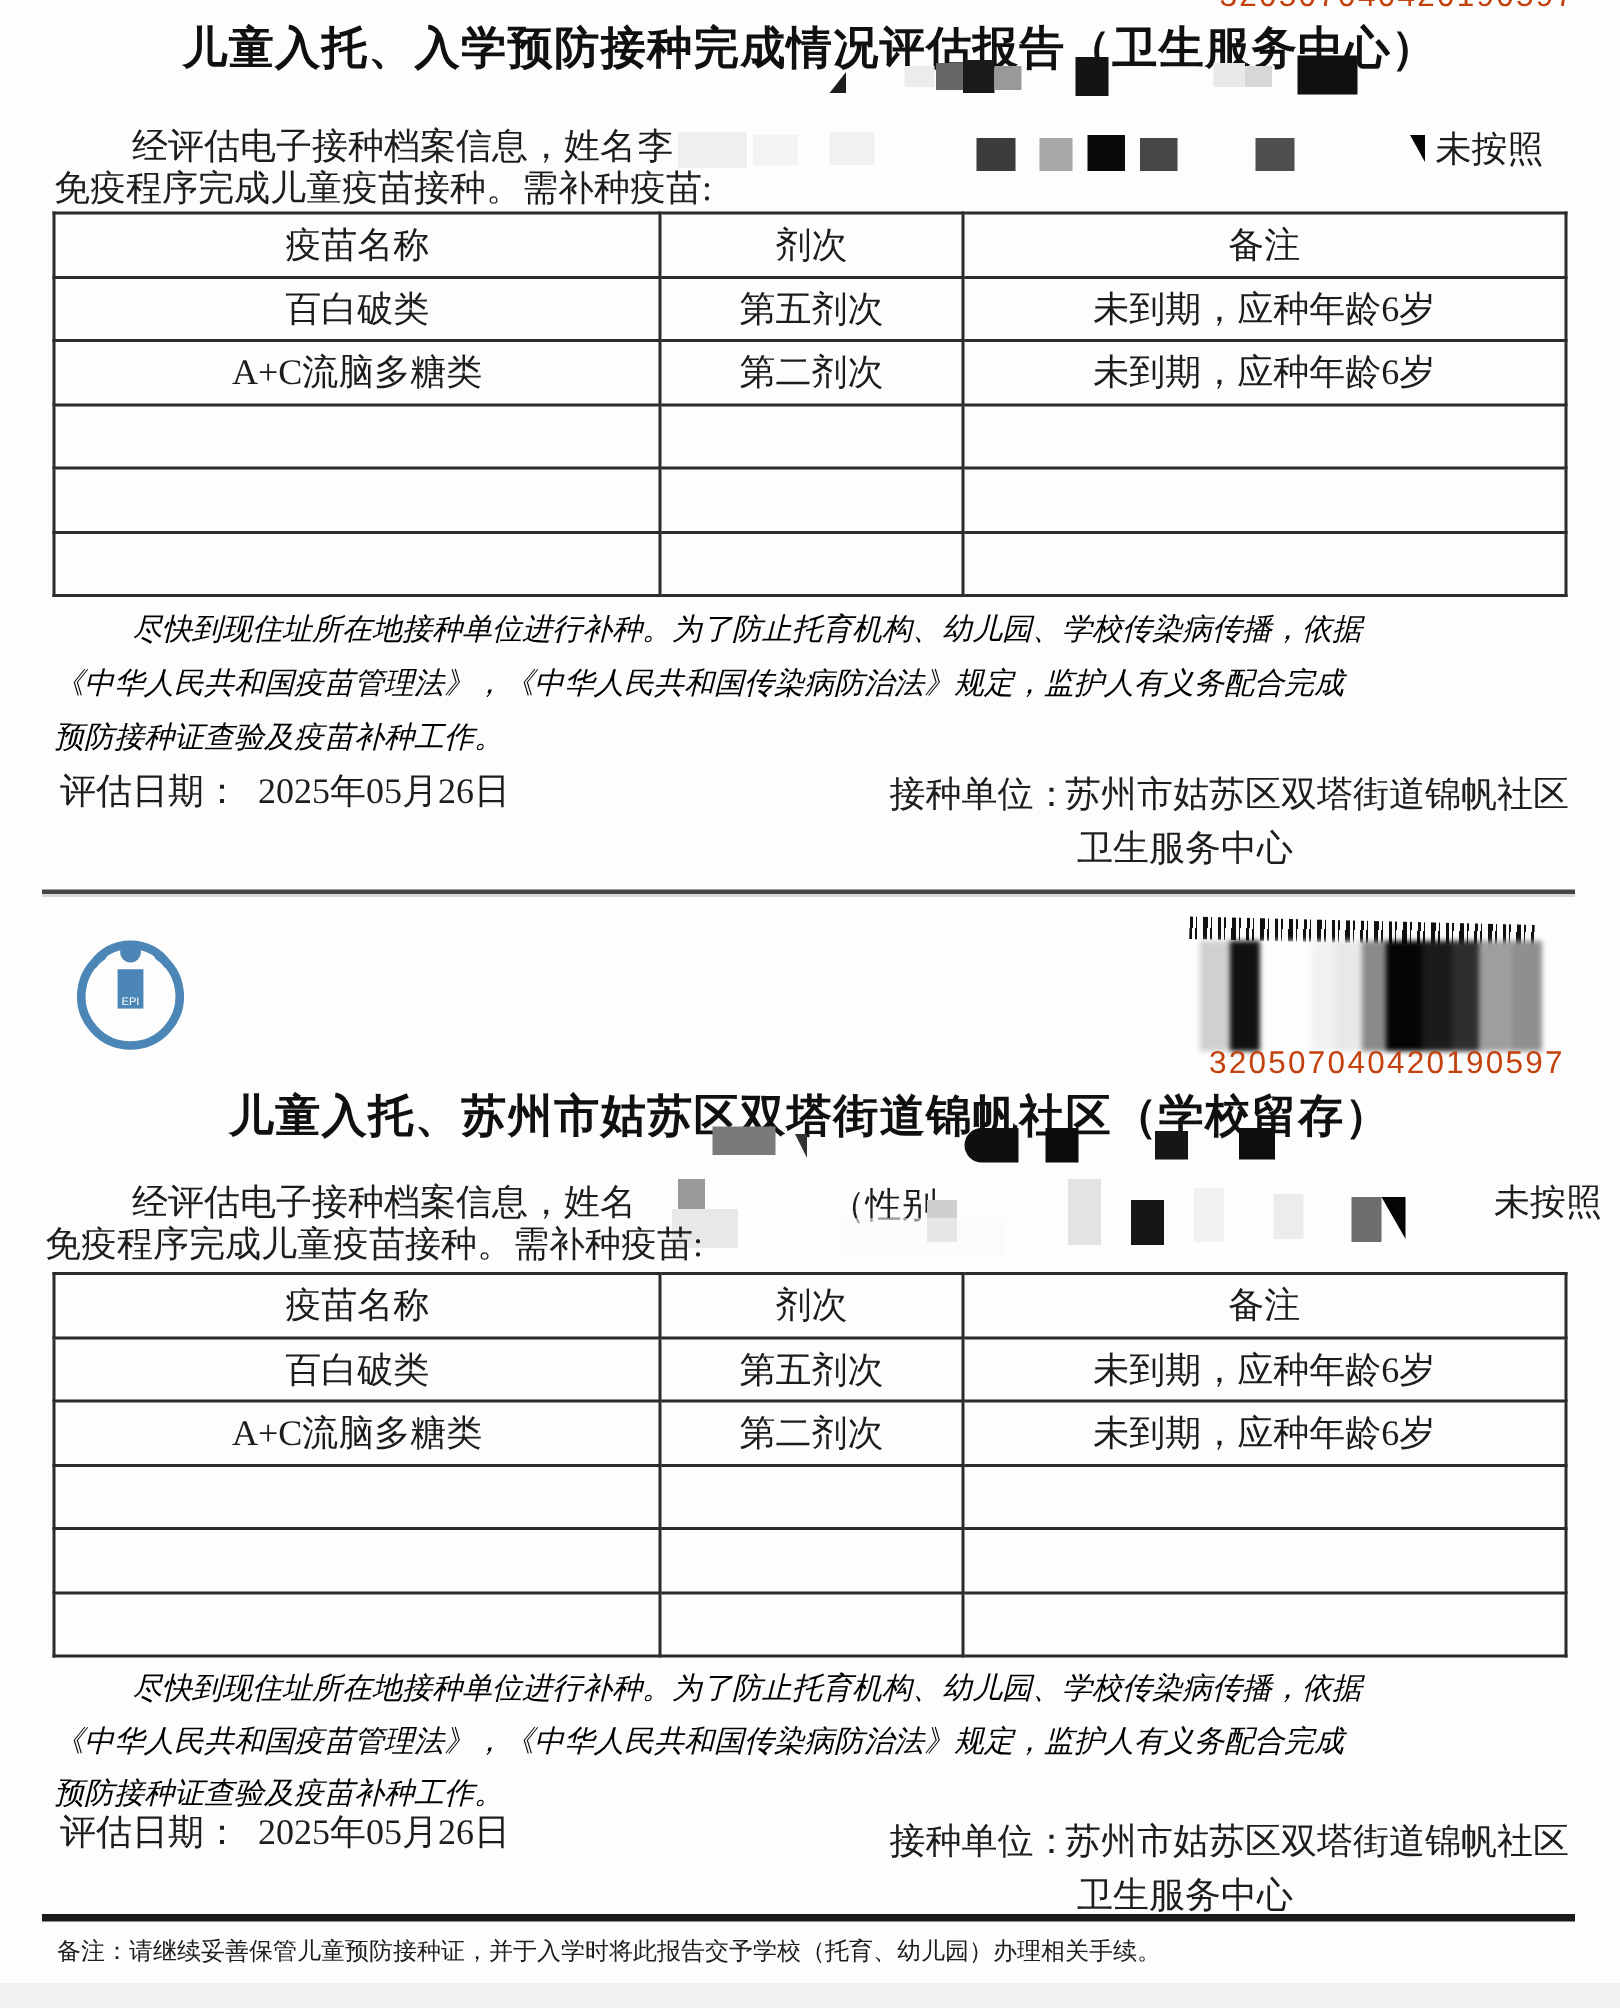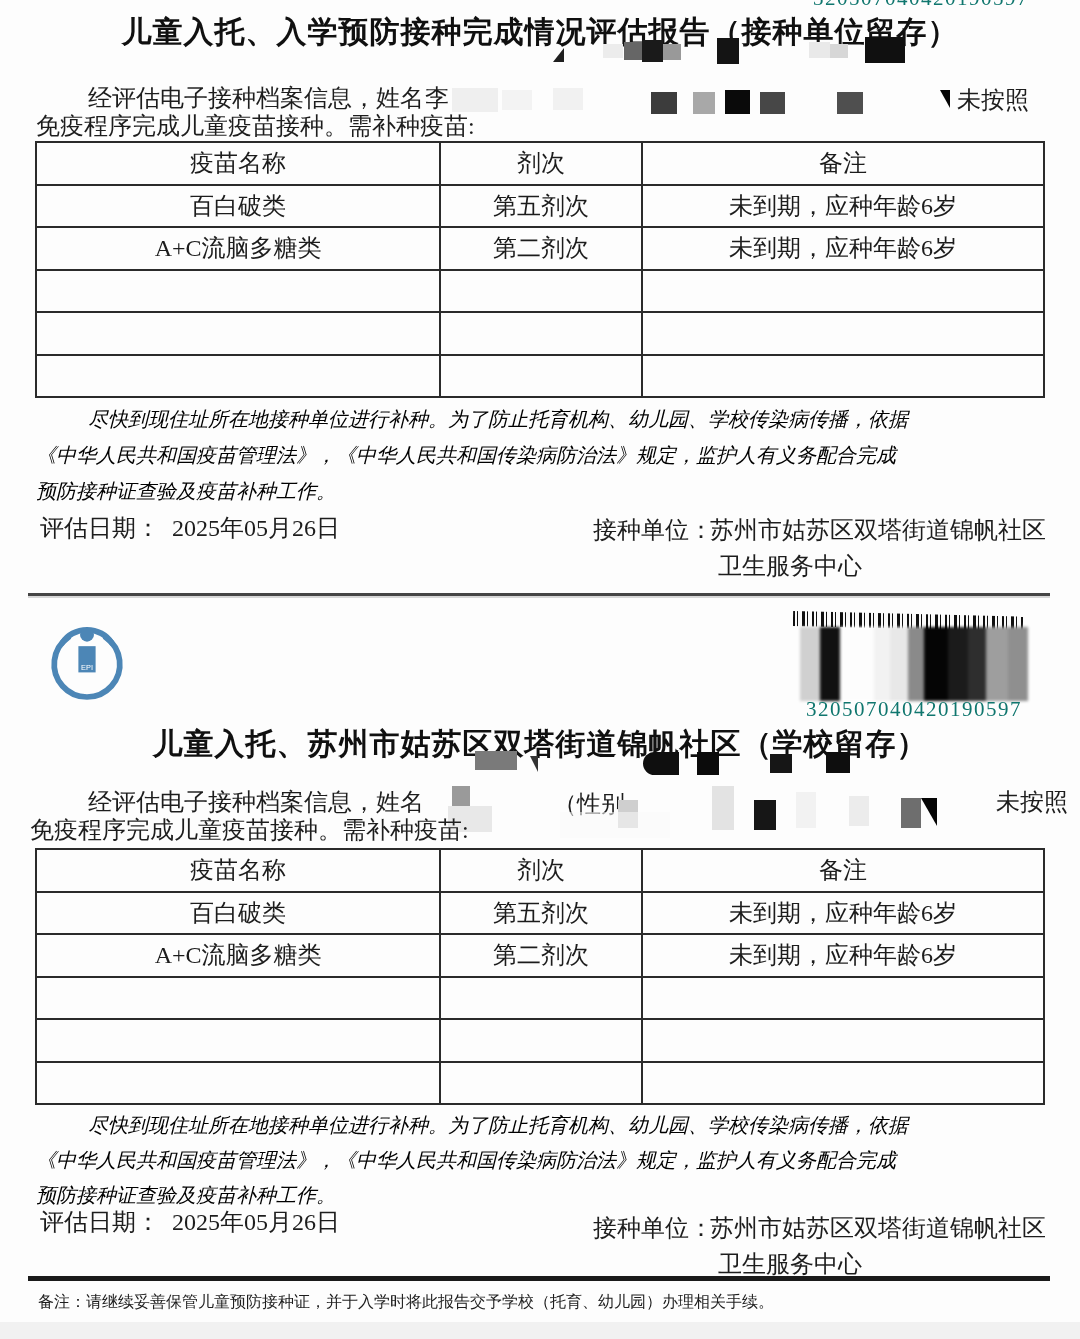--- a/index.html
+++ b/index.html
@@ -19,35 +19,35 @@
   .divider{position:absolute;left:28px;width:1022px;height:3px;background:#454545;
            box-shadow:0 2px 0 rgba(0,0,0,0.15);}
   .thickrule{position:absolute;left:28px;width:1022px;height:5px;background:#1b1b1b;}
   .barcode{position:absolute;left:793px;top:611px;width:230px;height:15px;
            transform:rotate(1.4deg);transform-origin:left center;
            background:repeating-linear-gradient(90deg,#101010 0 2px,#fafafa 2px 4px,#101010 4px 5px,
                       #fafafa 5px 9px,#101010 9px 12px,#fafafa 12px 14px,#101010 14px 15px,#fafafa 15px 19px);}
   .blurbars{position:absolute;left:800px;top:627px;width:228px;height:74px;display:flex;
             filter:blur(1.6px);overflow:hidden;}
   .blurbars div{height:100%;}
-  .num{position:absolute;font-family:Liberation Serif, serif;color:#0f766e;letter-spacing:1.5px;}
+  .num{position:absolute;font-family:Liberation Sans, sans-serif;color:#c2410c;letter-spacing:1.5px;}
   .wedge-up{position:absolute;width:0;height:0;border-left:11px solid transparent;
             border-bottom:14px solid #1f1f1f;}
   .wedge-down{position:absolute;width:0;height:0;border-left:13px solid transparent;
               border-top:20px solid #050505;}
   .bottomband{position:absolute;left:0;top:1322px;width:1080px;height:17px;background:#f1f1f1;}
 </style>
 </head>
 <body>
 
 <div class="page">
 
   <div class="num" style="left:813px;top:-14px;font-size:21px;">320507040420190597</div>
 
-  <div class="title" style="top:12px;">儿童入托、入学预防接种完成情况评估报告（接种单位留存）</div>
+  <div class="title" style="top:12px;">儿童入托、入学预防接种完成情况评估报告（卫生服务中心）</div>
 
   <span class="wedge-up" style="left:553px;top:48px;"></span>
   <span class="rd" style="left:603px;top:44px;width:20px;height:14px;background:#ececec;"></span>
   <span class="rd" style="left:624px;top:42px;width:18px;height:18px;background:#666666;"></span>
   <span class="rd" style="left:642px;top:40px;width:21px;height:22px;background:#1a1a1a;"></span>
   <span class="rd" style="left:663px;top:44px;width:18px;height:16px;background:#999999;"></span>
   <span class="rd" style="left:717px;top:38px;width:22px;height:26px;background:#141414;"></span>
   <span class="rd" style="left:809px;top:42px;width:21px;height:16px;background:#e9e9e9;"></span>
   <span class="rd" style="left:830px;top:44px;width:18px;height:14px;background:#d7d7d7;"></span>
   <span class="rd" style="left:865px;top:37px;width:40px;height:26px;background:#101010;"></span>

